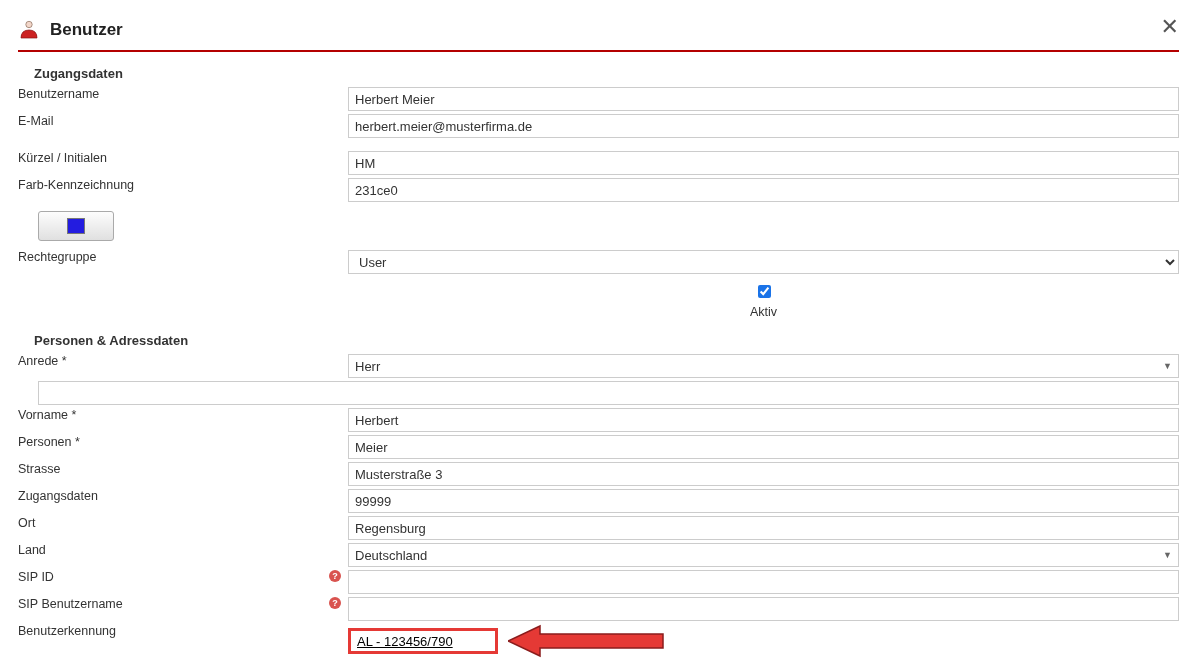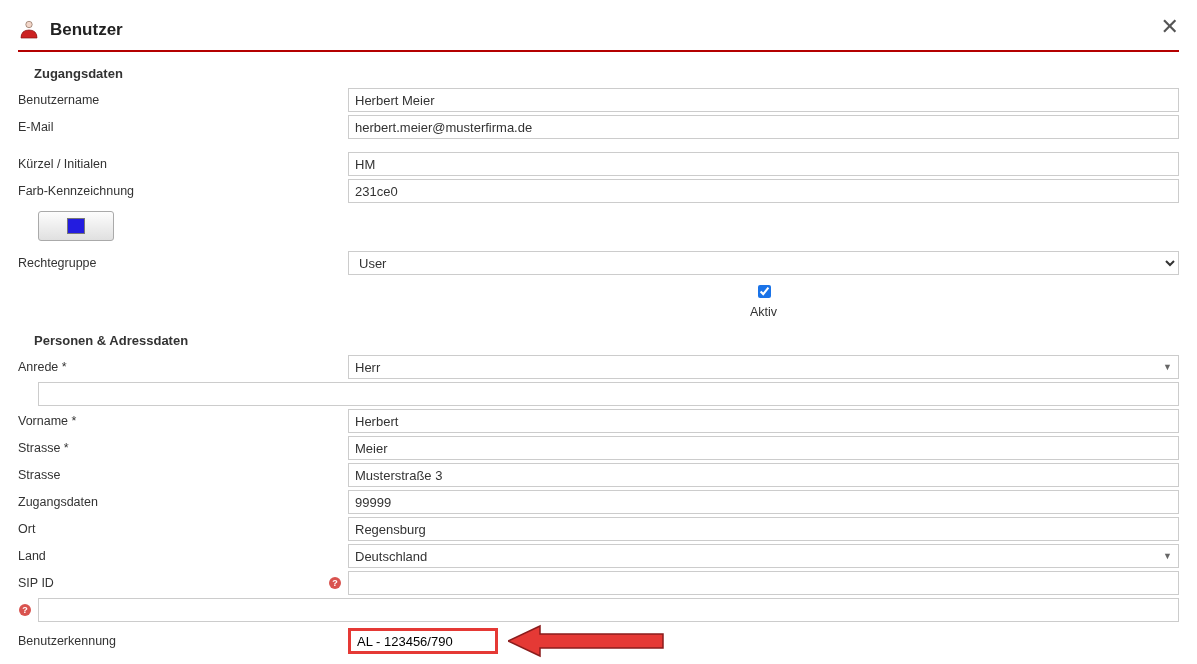--- a/index.html
+++ b/index.html
@@ -37,21 +37,21 @@
     font-weight: bold;
     color: #222;
   }
   .section-title {
     font-weight: bold;
     font-size: 13px;
     margin: 14px 0 6px 16px;
   }
   .form-row {
     display: flex;
-    align-items: center;
+    align-items: flex-start;
     min-height: 26px;
     margin-bottom: 1px;
   }
   .form-label {
     width: 310px;
     padding-right: 10px;
     font-size: 12.5px;
     color: #333;
   }
   .help-col {
@@ -131,20 +131,21 @@
     height: 16px;
     background: #231ce0;
     border: 1px solid #777;
   }
   .highlight-input {
     border: 3px solid #e53935 !important;
     height: 26px !important;
     width: 150px;
     padding: 0 6px;
     font-size: 13px;
+    text-decoration: underline;
   }
   .highlight-wrap {
     display: flex;
     align-items: center;
     gap: 10px;
     flex: 1;
   }
   .arrow-svg { flex-shrink: 0; }
   .button-bar {
     background: #eee;
@@ -256,21 +257,21 @@
     <div class="form-control"><input type="text" value="" style=""></div>
   </div>
 
   <div class="form-row">
     <div class="form-label">Vorname *</div>
     <div class="help-col"></div>
     <div class="form-control"><input type="text" value="Herbert" style=""></div>
   </div>
 
   <div class="form-row">
-    <div class="form-label">Strasse *</div>
+    <div class="form-label">Personen *</div>
     <div class="help-col"></div>
     <div class="form-control"><input type="text" value="Meier" style=""></div>
   </div>
 
   <div class="form-row">
     <div class="form-label">Strasse</div>
     <div class="help-col"></div>
     <div class="form-control"><input type="text" value="Musterstraße 3" style=""></div>
   </div>
 
@@ -299,20 +300,21 @@
 
   <div class="form-row">
     <div class="form-label">SIP ID</div>
     <div class="help-col">
         <div class="help-icon">?</div>
       </div>
     <div class="form-control"><input type="text" value="" style=""></div>
   </div>
 
   <div class="form-row">
+    <div class="form-label">SIP Benutzername</div>
     <div class="help-col">
         <div class="help-icon">?</div>
       </div>
     <div class="form-control"><input type="text" value="" style=""></div>
   </div>
 
   <div class="form-row">
     <div class="form-label">Benutzerkennung</div>
     <div class="help-col"></div>
     <div class="highlight-wrap">

